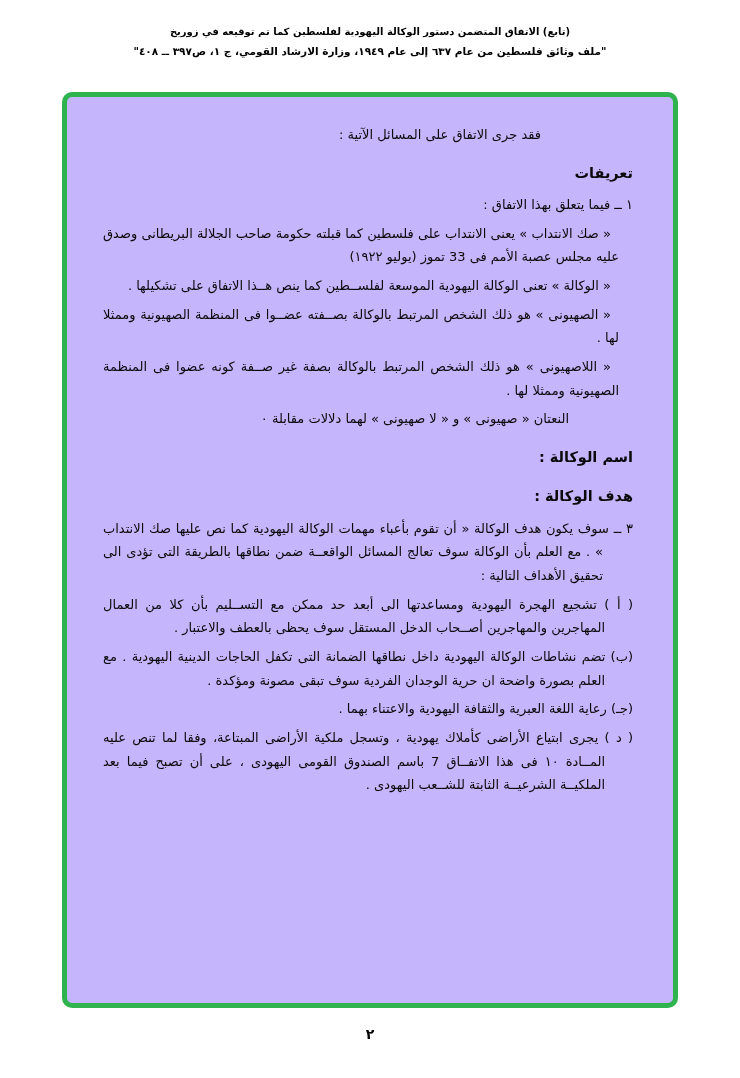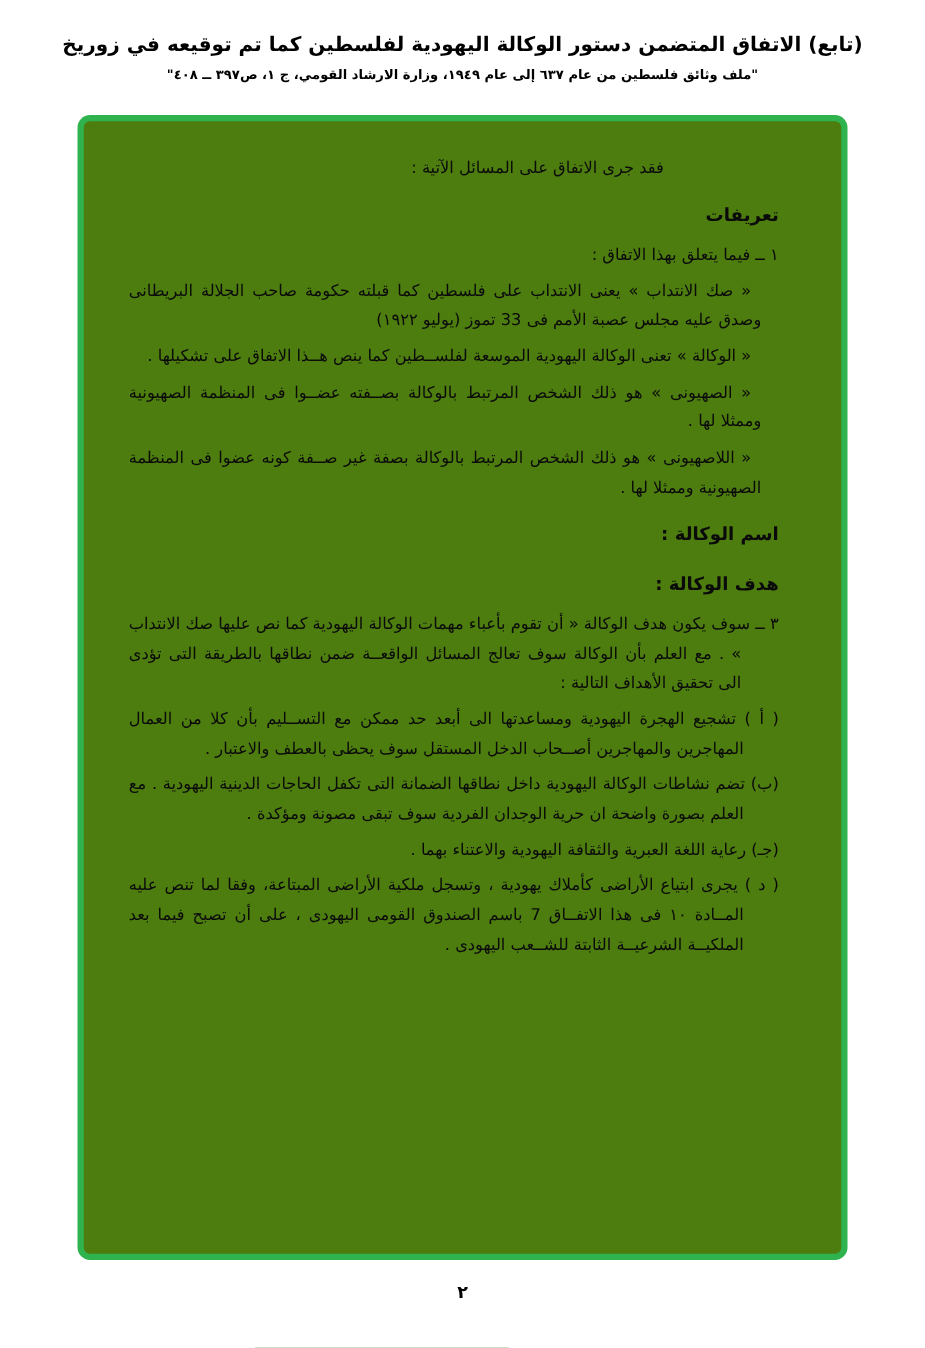--- a/index.html
+++ b/index.html
@@ -8,39 +8,39 @@
     background: #ffffff;
     overflow: hidden;
     font-family: "DejaVu Sans", sans-serif;
     color: #111111;
   }
   .page { position: relative; width: 740px; height: 1078px; }
 
   .header { text-align: center; padding-top: 24px; }
   .header-line1 {
     font-weight: bold;
-    font-size: 16px;
+    font-size: 10px;
     line-height: 1.5;
     color: #000;
   }
   .header-line2 {
     font-weight: bold;
     font-size: 10.5px;
     margin-top: 6px;
     color: #000;
   }
 
   .green-box {
     position: absolute;
     left: 62px; top: 92px;
     width: 616px; height: 916px;
     border: 5px solid #2fb34e;
     border-radius: 10px;
-    background: #4d7c0f;
-    padding: 26px 50px 20px 36px;
+    background: #c4b5fd;
+    padding: 26px 40px 20px 36px;
     overflow: hidden;
   }
 
   .doc {
     font-size: 13px;
     line-height: 1.82;
     color: #0a0a0a;
   }
 
   .intro {
@@ -99,20 +99,21 @@
   <div class="green-box">
     <div class="doc">
       <div class="intro">فقد جرى الاتفاق على المسائل الآتية :</div>
       <div>
           <div class="block heading">تعريفات</div>
           <div class="block item">١ ــ  فيما يتعلق بهذا الاتفاق :</div>
           <div class="block para">« صك الانتداب » يعنى الانتداب على فلسطين كما قبلته حكومة صاحب الجلالة البريطانى وصدق عليه مجلس عصبة الأمم فى 33 تموز (يوليو ١٩٢٢)</div>
           <div class="block para">« الوكالة » تعنى الوكالة اليهودية الموسعة لفلســطين كما ينص هــذا الاتفاق على تشكيلها .</div>
           <div class="block para">« الصهيونى » هو ذلك الشخص المرتبط بالوكالة بصــفته عضــوا فى المنظمة الصهيونية وممثلا لها .</div>
           <div class="block para">« اللاصهيونى » هو ذلك الشخص المرتبط بالوكالة بصفة غير صــفة كونه عضوا فى المنظمة الصهيونية وممثلا لها .</div>
+          <div class="block note">النعتان « صهيونى » و « لا صهيونى » لهما دلالات مقابلة ٠</div>
           <div class="block heading">اسم الوكالة :</div>
           <div class="block heading">هدف الوكالة :</div>
           <div class="block item">٣ ــ  سوف يكون هدف الوكالة « أن تقوم بأعباء مهمات الوكالة اليهودية كما نص عليها صك الانتداب » . مع العلم بأن الوكالة سوف تعالج المسائل الواقعــة ضمن نطاقها بالطريقة التى تؤدى الى تحقيق الأهداف التالية :</div>
           <div class="block lettered">( أ )  تشجيع الهجرة اليهودية ومساعدتها الى أبعد حد ممكن مع التســليم بأن كلا من العمال المهاجرين والمهاجرين أصــحاب الدخل المستقل سوف يحظى بالعطف والاعتبار .</div>
           <div class="block lettered">(ب)  تضم نشاطات الوكالة اليهودية داخل نطاقها الضمانة التى تكفل الحاجات الدينية اليهودية . مع العلم بصورة واضحة ان حرية الوجدان الفردية سوف تبقى مصونة ومؤكدة .</div>
           <div class="block lettered">(جـ)  رعاية اللغة العبرية والثقافة اليهودية والاعتناء بهما .</div>
           <div class="block lettered">( د )  يجرى ابتياع الأراضى كأملاك يهودية ، وتسجل ملكية الأراضى المبتاعة، وفقا لما تنص عليه المــادة ١٠ فى هذا الاتفــاق 7 باسم الصندوق القومى اليهودى ، على أن تصبح فيما بعد الملكيــة الشرعيــة الثابتة للشــعب اليهودى .</div>
         </div>
     </div>
   </div>

